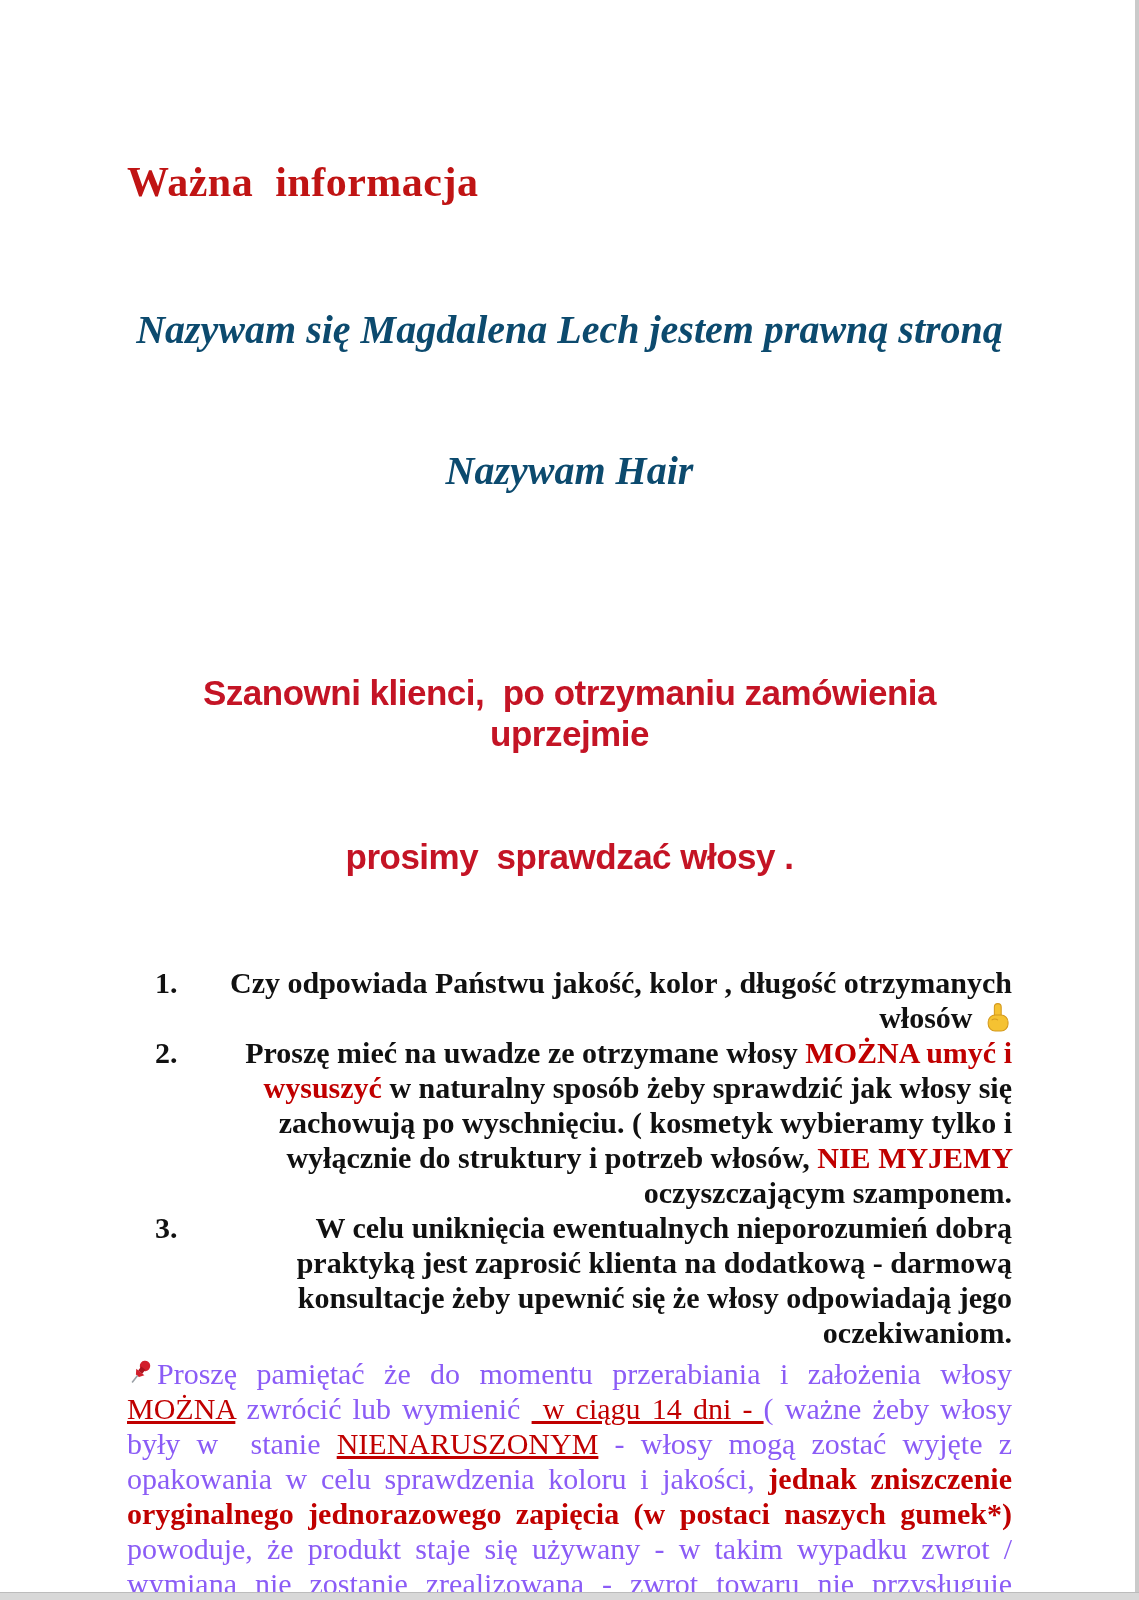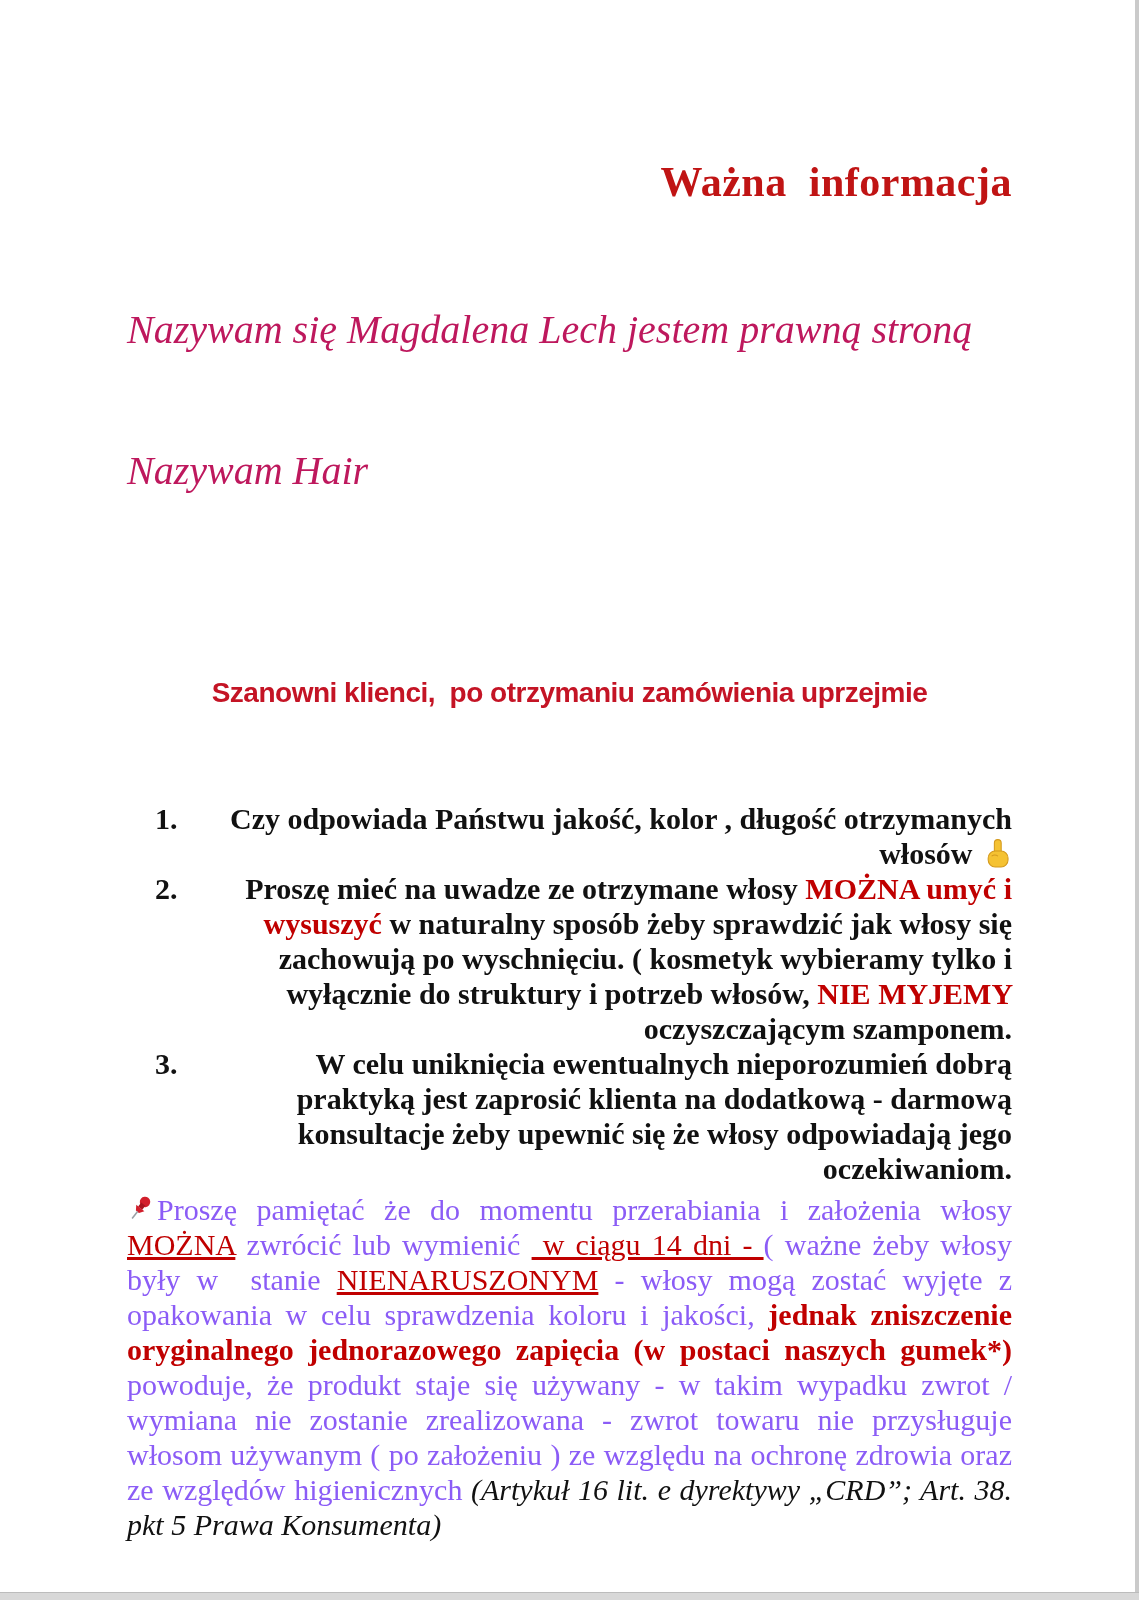--- a/index.html
+++ b/index.html
@@ -3,31 +3,31 @@
 <meta charset="utf-8">
 <style>
   html,body{margin:0;padding:0;}
   body{
     width:1139px;height:1600px;position:relative;overflow:hidden;
     background:#ffffff;color:#111111;
     font-family:"Liberation Serif","DejaVu Serif",serif;
   }
   .page{padding:158px 127px 0 127px;}
   .title{
-    margin:0;text-align:right;color:#c01414;font-size:42px;font-weight:bold;
+    margin:0;text-align:left;color:#c01414;font-size:42px;font-weight:bold;
     line-height:48px;white-space:pre-wrap;letter-spacing:0.5px;
   }
   .subtitle{
-    margin-top:6px;color:#be185d;font-style:italic;
-    font-size:40px;line-height:47px;white-space:pre-wrap;
+    margin-top:6px;text-align:center;color:#0c4a6e;font-style:italic;
+    font-size:40px;line-height:47px;white-space:pre-wrap;font-weight:bold;
   }
   .notice{
     margin-top:2px;text-align:center;color:#c41425;
     font-family:"Liberation Sans","DejaVu Sans",sans-serif;font-weight:bold;
-    font-size:28px;line-height:41px;letter-spacing:-0.5px;white-space:pre-wrap;
+    font-size:35px;line-height:41px;letter-spacing:-0.5px;white-space:pre-wrap;
   }
   .list{margin-top:6px;padding-left:28px;font-weight:bold;font-size:30px;line-height:35px;}
   .list-item{display:flex;}
   .num{flex:0 0 44px;width:44px;}
   .li-text{flex:1;white-space:pre-wrap;text-align:right;}
   .para{
     margin:6px 0 0 0;font-size:30px;line-height:35px;text-align:justify;
     white-space:pre-wrap;
   }
   .seg.black{color:#8b5cf6;}
@@ -47,20 +47,21 @@
 
   <h1 class="title">Ważna  informacja</h1>
 
   <div class="subtitle">
     <div>Nazywam się Magdalena Lech jestem prawną stroną</div>
     <div>Nazywam Hair</div>
   </div>
 
   <div class="notice">
     <div>Szanowni klienci,  po otrzymaniu zamówienia uprzejmie</div>
+    <div>prosimy  sprawdzać włosy .</div>
   </div>
 
   <div class="list">
 
     <div class="list-item">
       <span class="num">1.</span>
       <span class="li-text"><span><span class="seg black-bold">Czy odpowiada Państwu jakość, kolor , długość otrzymanych włosów </span></span><svg class="icon-inline" width="28" height="32" viewBox="0 0 26 30">
           <path d="M12.8 1.5 c2.1 0 3.2 1.4 3.2 3.2 v9.5 h-6.4 v-9.5 c0 -1.8 1.1 -3.2 3.2 -3.2 z" fill="#f5c232" stroke="#d49a1e" stroke-width="1"></path>
           <rect x="3.8" y="12.2" width="18.6" height="15" rx="6.5" fill="#f5c232" stroke="#d49a1e" stroke-width="1"></rect>
           <path d="M7 17 q3 -2 6 0" fill="none" stroke="#d49a1e" stroke-width="1"></path>

